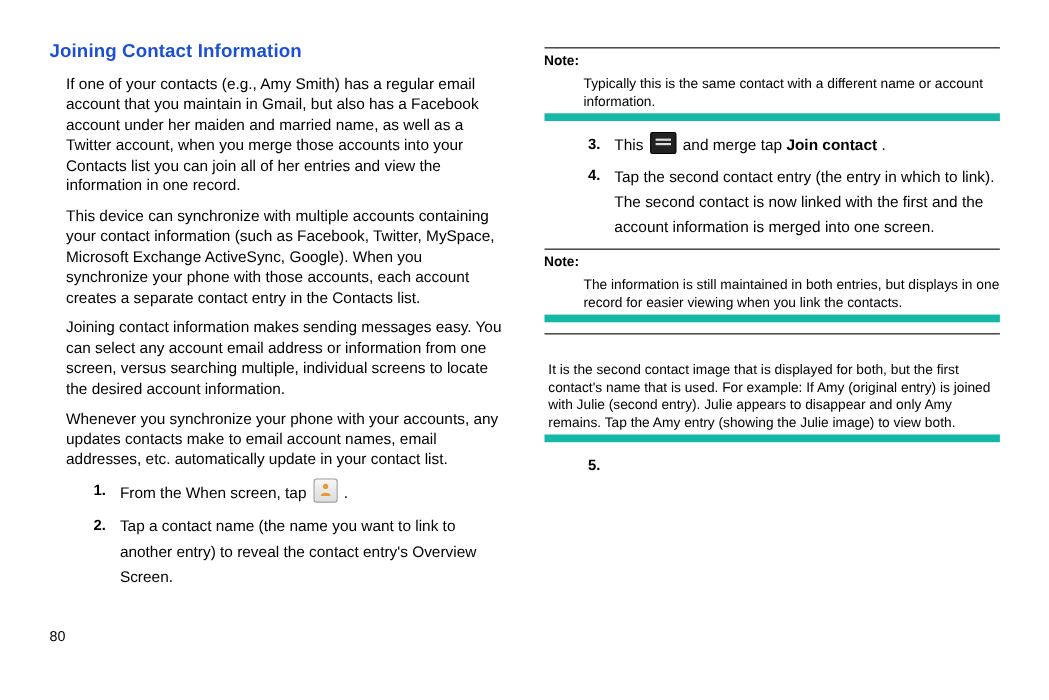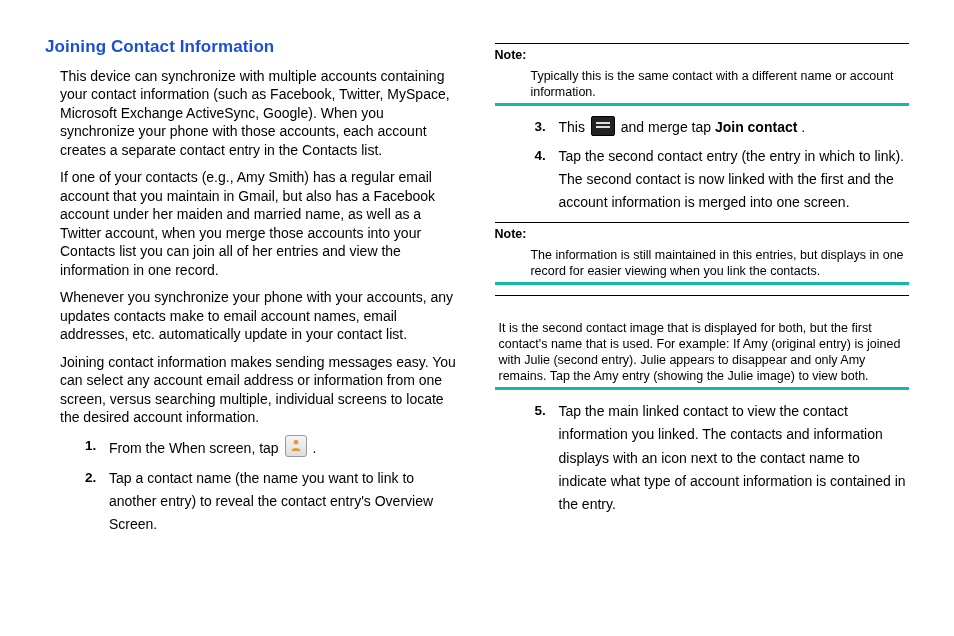--- a/index.html
+++ b/index.html
@@ -88,21 +88,21 @@
   .icon-menu:before {
     content:"";
     position:absolute;
     left:4px; right:4px; top:5px;
     height:2px;
     background:#ddd;
     box-shadow: 0 4px 0 #ddd;
   }
   .note-block {
     border-top: 1px solid #000;
-    border-bottom: 3px solid #14b8a6;
+    border-bottom: 7px solid #14b8a6;
     padding: 3px 0;
     margin: 8px 0 10px 0;
     font-size: 12.5px;
     line-height: 1.28;
   }
   .note-block .nb-label {
     font-weight: bold;
   }
   .note-row { display:flex; }
   .note-content { flex:1;margin-top:21px; }
@@ -114,24 +114,24 @@
 </style>
 </head>
 <body>
 
 <div class="page">
   <div class="columns">
 
     <div class="col">
       <h2 class="title">Joining Contact Information</h2>
 
+      <p class="body">If one of your contacts (e.g., Amy Smith) has a regular email account that you maintain in Gmail, but also has a Facebook account under her maiden and married name, as well as a Twitter account, when you merge those accounts into your Contacts list you can join all of her entries and view the information in one record.</p>
       <p class="body">This device can synchronize with multiple accounts containing your contact information (such as Facebook, Twitter, MySpace, Microsoft Exchange ActiveSync, Google). When you synchronize your phone with those accounts, each account creates a separate contact entry in the Contacts list.</p>
-      <p class="body">If one of your contacts (e.g., Amy Smith) has a regular email account that you maintain in Gmail, but also has a Facebook account under her maiden and married name, as well as a Twitter account, when you merge those accounts into your Contacts list you can join all of her entries and view the information in one record.</p>
+      <p class="body">Joining contact information makes sending messages easy. You can select any account email address or information from one screen, versus searching multiple, individual screens to locate the desired account information.</p>
       <p class="body">Whenever you synchronize your phone with your accounts, any updates contacts make to email account names, email addresses, etc. automatically update in your contact list.</p>
-      <p class="body">Joining contact information makes sending messages easy. You can select any account email address or information from one screen, versus searching multiple, individual screens to locate the desired account information.</p>
 
       <ol class="steps">
         <li>
           <span class="num">1.</span>
           <span>From the When screen, tap </span>
           <span class="icon-contacts">
             <svg viewBox="0 0 14 14">
                 <circle cx="7" cy="4.2" r="2.4" fill="#e59a3a"></circle>
                 <path d="M2.5 13 C2.5 9, 11.5 9, 11.5 13 Z" fill="#e59a3a"></path>
               </svg>
@@ -167,33 +167,33 @@
         <li>
           <span class="num">4.</span>
           <span>Tap the second contact entry (the entry in which to link). The second contact is now linked with the first and the account information is merged into one screen.</span>
         </li>
       </ol>
 
       <div class="note-block">
         <div class="note-row">
           <span class="nb-label">Note:</span>
           <span style="width:4px;display:inline-block"></span>
-          <span class="note-content">The information is still maintained in this entries, but displays in one record for easier viewing when you link the contacts.</span>
+          <span class="note-content">The information is still maintained in both entries, but displays in one record for easier viewing when you link the contacts.</span>
         </div>
       </div>
 
       <div class="note-block imp">
         <div class="note-row imp">
           <span style="width:4px;display:inline-block"></span>
           <span class="note-content">It is the second contact image that is displayed for both, but the first contact's name that is used. For example: If Amy (original entry) is joined with Julie (second entry). Julie appears to disappear and only Amy remains. Tap the Amy entry (showing the Julie image) to view both.</span>
         </div>
       </div>
 
       <ol class="steps">
         <li>
           <span class="num">5.</span>
-          <span>Tap the main linked contact to view the contact information you linked. The contacts and information displays with an icon next to the contact name to indicate what type of account information is contained in the entry.</span>
         </li>
       </ol>
     </div>
 
   </div>
+  <div class="pagefooter">80</div>
 </div>
 
 </body></html>

